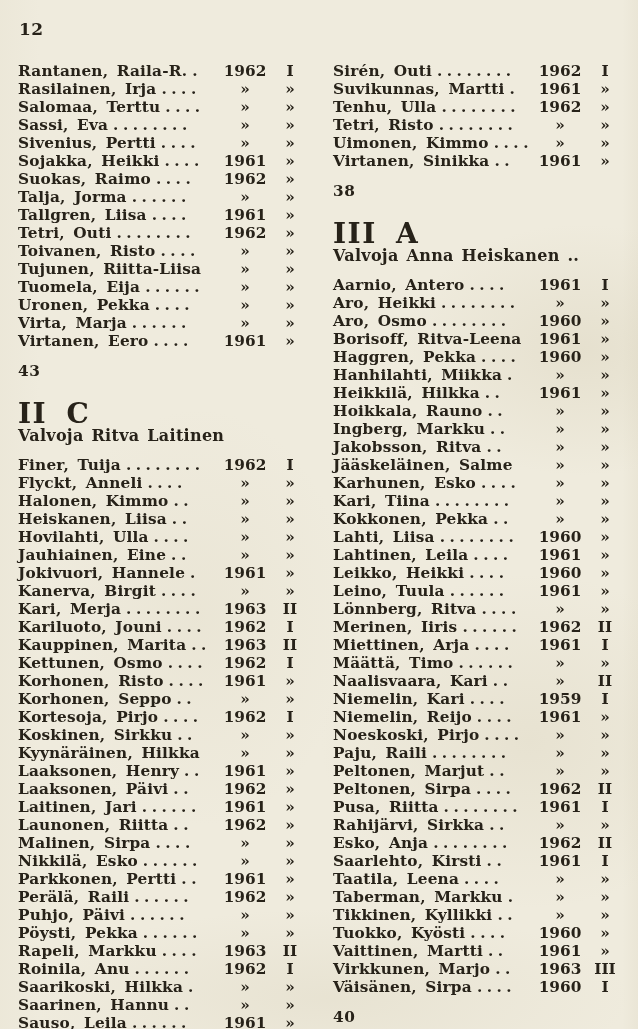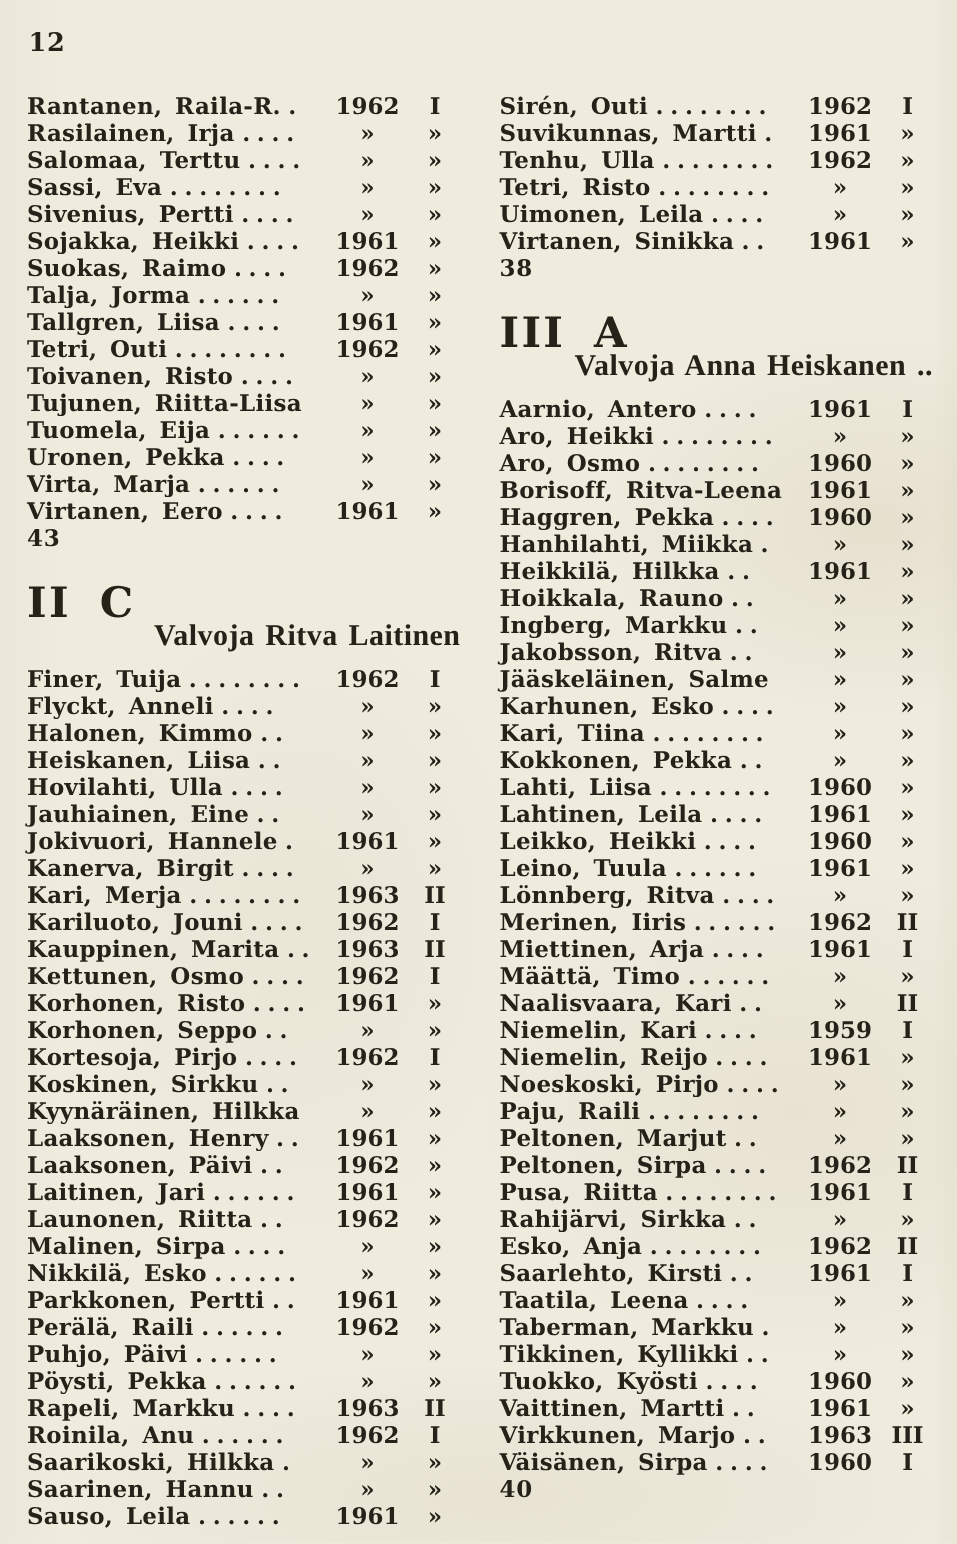--- a/index.html
+++ b/index.html
@@ -72,39 +72,39 @@
   }
   .gr {
     flex: 0 0 34px;
     text-align: center;
   }
   .count-row {
     height: 18px;
     line-height: 18px;
     font-size: 15.3px;
     letter-spacing: 0.5px;
+    margin-top: 12px;
   }
   .section-header {
     margin-top: 22px;
     height: 24px;
     line-height: 24px;
     text-align: left;
     font-size: 28px;
     letter-spacing: 1.5px;
     word-spacing: 8px;
   }
   .subheader {
     height: 20px;
     line-height: 20px;
     margin-bottom: 10px;
-    text-align: right;
-    font-size: 20px;
+    text-align: left;
+    font-size: 16px;
     letter-spacing: 0.3px;
     word-spacing: 2px;
-    font-family: Liberation Serif, serif;
   }
 </style>
 </head>
 <body>
 
 <div class="page">
   <div class="page-number">12</div>
   <div class="columns">
     <div class="column" id="col-0">
         <div class="list">
@@ -423,21 +423,21 @@
             <span class="yr">1962</span>
             <span class="gr">»</span>
           </div>
           <div class="row">
             <span class="nm">Tetri, Risto</span>
             <span class="ld">........</span>
             <span class="yr">»</span>
             <span class="gr">»</span>
           </div>
           <div class="row">
-            <span class="nm">Uimonen, Leila</span>
+            <span class="nm">Uimonen, Kimmo</span>
             <span class="ld">....</span>
             <span class="yr">»</span>
             <span class="gr">»</span>
           </div>
           <div class="row">
             <span class="nm">Virtanen, Sinikka</span>
             <span class="ld">..</span>
             <span class="yr">1961</span>
             <span class="gr">»</span>
           </div>

